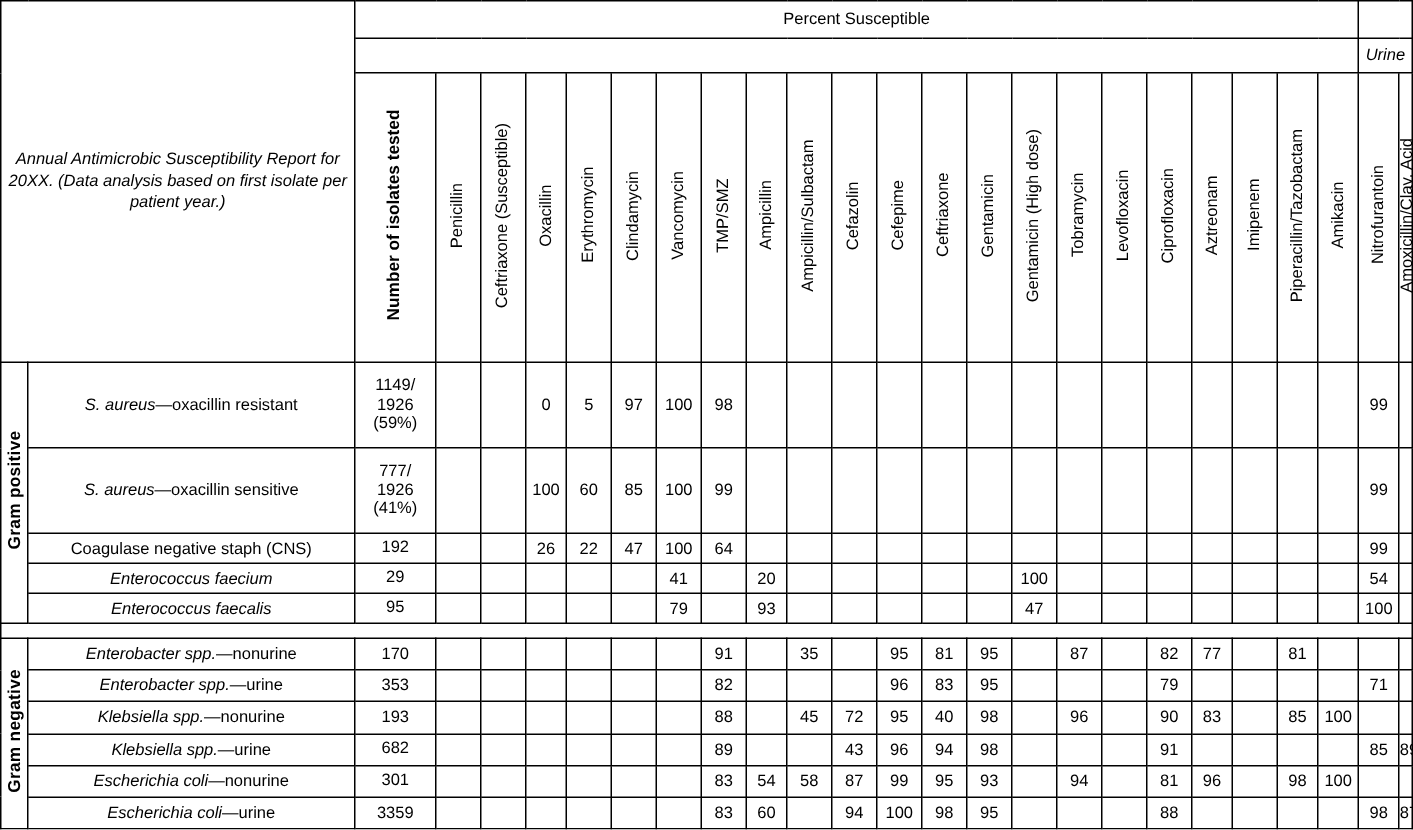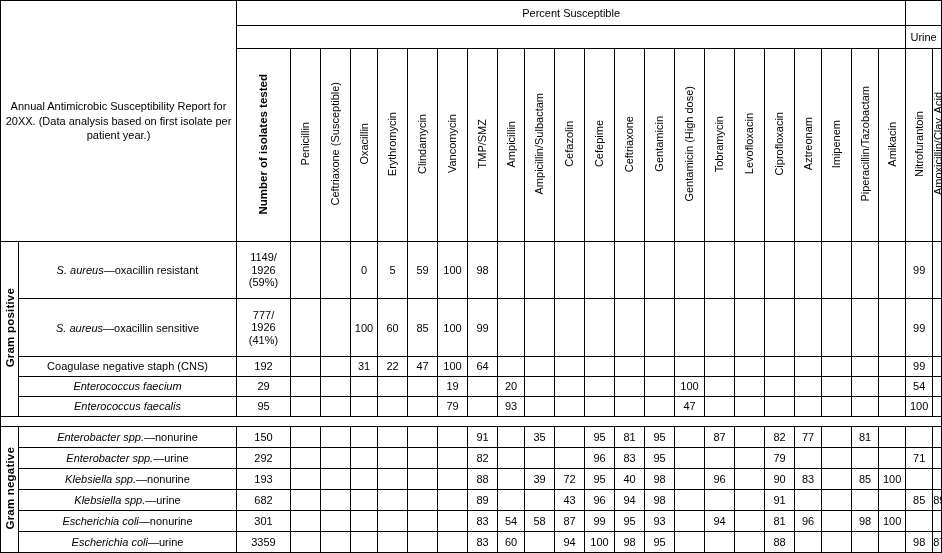--- a/index.html
+++ b/index.html
@@ -37,20 +37,21 @@
   }
   .hdr-green {
     background: #e4edd4;
     font-weight: bold;
     font-size: 12px;
   }
   .hdr-green-sub {
     background: #e4edd4;
     font-weight: bold;
     font-size: 12px;
+    font-style: italic;
   }
   .vert {
     background: #e4edd4;
     white-space: nowrap;
   }
   .vert .rot {
     writing-mode: vertical-rl;
     transform: rotate(180deg);
     display: inline-block;
     font-size: 11px;
@@ -61,20 +62,21 @@
     font-weight: bold;
     font-size: 11.5px;
   }
   .title-cell {
     background: #ffffff;
     text-align: left;
     vertical-align: middle;
     font-size: 12px;
     padding: 6px 10px;
     line-height: 1.35;
+    font-style: italic;
   }
   .rowlabel {
     text-align: left;
     padding: 3px 6px 3px 8px;
     font-size: 12px;
     white-space: nowrap;
   }
   .rowlabel i {
     font-style: italic;
   }
@@ -175,21 +177,21 @@
           <td class="vert"><span class="rot">Amoxicillin/Clav. Acid</span></td>
         </tr>
         <tr>
           <td class="groupcell" rowspan="5"><span class="rot">Gram positive</span></td>
           <td class="rowlabel"><i>S. aureus</i>—oxacillin resistant</td>
           <td class="iso">1149/<br>1926<br>(59%)</td>
           <td class="num"></td>
           <td class="num"></td>
           <td class="num">0</td>
           <td class="num">5</td>
-          <td class="num">59</td>
+          <td class="num">97</td>
           <td class="num">100</td>
           <td class="num">98</td>
           <td class="num"></td>
           <td class="num"></td>
           <td class="num"></td>
           <td class="num"></td>
           <td class="num"></td>
           <td class="num"></td>
           <td class="num"></td>
           <td class="num"></td>
@@ -227,21 +229,21 @@
           <td class="num"></td>
           <td class="num"></td>
           <td class="num">99</td>
           <td class="num"></td>
         </tr>
         <tr>
           <td class="rowlabel">Coagulase negative staph (CNS)</td>
           <td class="iso">192</td>
           <td class="num"></td>
           <td class="num"></td>
-          <td class="num">31</td>
+          <td class="num">26</td>
           <td class="num">22</td>
           <td class="num">47</td>
           <td class="num">100</td>
           <td class="num">64</td>
           <td class="num"></td>
           <td class="num"></td>
           <td class="num"></td>
           <td class="num"></td>
           <td class="num"></td>
           <td class="num"></td>
@@ -257,21 +259,21 @@
           <td class="num"></td>
         </tr>
         <tr>
           <td class="rowlabel"><i>Enterococcus faecium</i></td>
           <td class="iso">29</td>
           <td class="num"></td>
           <td class="num"></td>
           <td class="num"></td>
           <td class="num"></td>
           <td class="num"></td>
-          <td class="num">19</td>
+          <td class="num">41</td>
           <td class="num"></td>
           <td class="num">20</td>
           <td class="num"></td>
           <td class="num"></td>
           <td class="num"></td>
           <td class="num"></td>
           <td class="num"></td>
           <td class="num">100</td>
           <td class="num"></td>
           <td class="num"></td>
@@ -309,21 +311,21 @@
           <td class="num"></td>
           <td class="num">100</td>
           <td class="num"></td>
         </tr>
         <tr class="spacer-row">
           <td colspan="26"></td>
         </tr>
         <tr>
           <td class="groupcell" rowspan="6"><span class="rot">Gram negative</span></td>
           <td class="rowlabel"><i>Enterobacter spp.</i>—nonurine</td>
-          <td class="iso">150</td>
+          <td class="iso">170</td>
           <td class="num"></td>
           <td class="num"></td>
           <td class="num"></td>
           <td class="num"></td>
           <td class="num"></td>
           <td class="num"></td>
           <td class="num">91</td>
           <td class="num"></td>
           <td class="num">35</td>
           <td class="num"></td>
@@ -336,21 +338,21 @@
           <td class="num">82</td>
           <td class="num">77</td>
           <td class="num"></td>
           <td class="num">81</td>
           <td class="num"></td>
           <td class="num"></td>
           <td class="num"></td>
         </tr>
         <tr>
           <td class="rowlabel"><i>Enterobacter spp.</i>—urine</td>
-          <td class="iso">292</td>
+          <td class="iso">353</td>
           <td class="num"></td>
           <td class="num"></td>
           <td class="num"></td>
           <td class="num"></td>
           <td class="num"></td>
           <td class="num"></td>
           <td class="num">82</td>
           <td class="num"></td>
           <td class="num"></td>
           <td class="num"></td>
@@ -372,21 +374,21 @@
           <td class="rowlabel"><i>Klebsiella spp.</i>—nonurine</td>
           <td class="iso">193</td>
           <td class="num"></td>
           <td class="num"></td>
           <td class="num"></td>
           <td class="num"></td>
           <td class="num"></td>
           <td class="num"></td>
           <td class="num">88</td>
           <td class="num"></td>
-          <td class="num">39</td>
+          <td class="num">45</td>
           <td class="num">72</td>
           <td class="num">95</td>
           <td class="num">40</td>
           <td class="num">98</td>
           <td class="num"></td>
           <td class="num">96</td>
           <td class="num"></td>
           <td class="num">90</td>
           <td class="num">83</td>
           <td class="num"></td>

